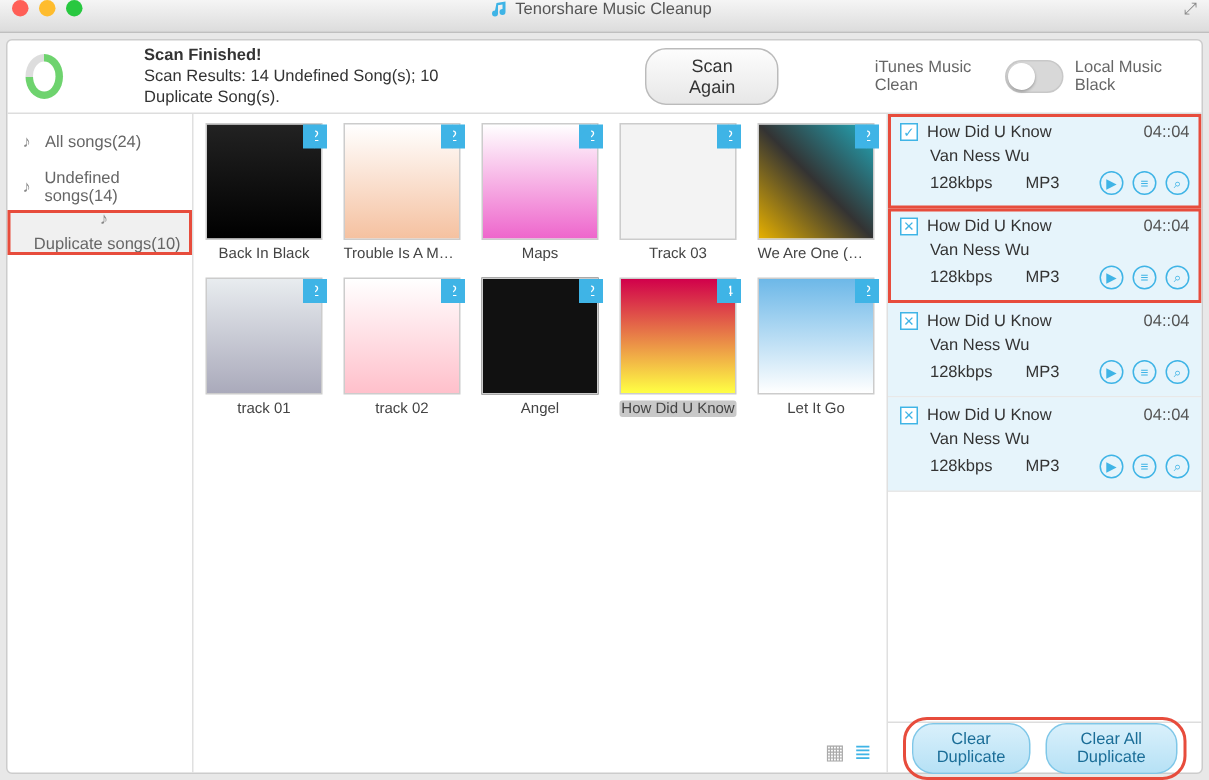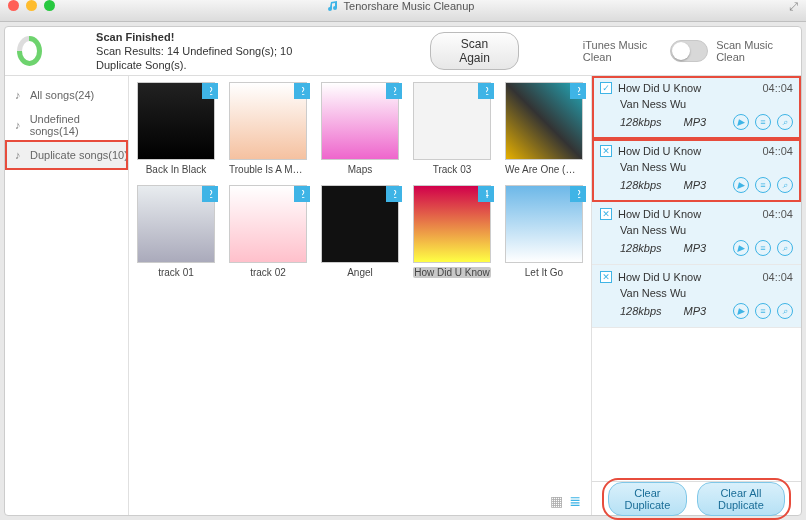--- a/index.html
+++ b/index.html
@@ -19,42 +19,42 @@
   .spacer { flex:1; }
   .btn-round { background:linear-gradient(#fdfdfd,#e7e7e7); border:1px solid #bbb; border-radius:14px; padding:4px 18px; font-size:12px; color:#333; cursor:pointer;}
   .mode-area { display:flex; align-items:center; gap:8px; margin-left:18px; font-size:11px; color:#666;}
   .switch { width:46px; height:22px; background:#d8d8d8; border-radius:11px; position:relative; border:1px solid #c8c8c8;}
   .switch::after{content:""; position:absolute; width:18px; height:18px; background:#fff; border-radius:50%; top:1px; left:1px; box-shadow:0 1px 2px rgba(0,0,0,.3);}
   .tabbar { height:1px; background:#ddd;}
   .mainrow { flex:1; display:flex; min-height:0;}
   .sidebar { width:124px; border-right:1px solid #e0e0e0; padding-top:4px;}
   .side-item { height:30px; display:flex; align-items:center; padding-left:10px; font-size:11px; color:#666; gap:5px; cursor:pointer;}
   .side-item.active { background:#f0f0f0;}
-  .side-highlight { outline:2px solid #e74c3c; outline-offset:-2px;}
+  .side-highlight { outline:2px solid #e74c3c; outline-offset:-2px;flex-direction:column;}
   .note-ic{width:10px;height:12px;position:relative;}
   .note-ic::before{content:"♪";font-size:11px;color:#888;}
   .center { flex:1; padding:6px 8px 0 8px; overflow:auto; position:relative;}
   .grid { display:flex; flex-wrap:wrap; gap:10px 14px;}
   .card { width:78px; text-align:center;}
   .thumb { width:78px; height:78px; background:#999; position:relative; border:1px solid #ccc;}
   .badge { position:absolute; top:0; right:-4px; width:16px; height:16px; background:#3fb4e6; color:#fff; font-size:10px; display:flex;align-items:center;justify-content:center; transform:rotate(0deg);}
   .badge::before{content:"";position:absolute;left:-8px;top:0;border:8px solid transparent;border-right-color:#3fb4e6;}
   .cap { font-size:10px; color:#444; margin-top:4px; white-space:nowrap; overflow:hidden; text-overflow:ellipsis;}
   .card.sel .cap { background:#c8c8c8; border-radius:2px;}
   .viewmode { position:absolute; bottom:6px; right:10px; display:flex; gap:6px; color:#aaa; font-size:14px;}
   .viewmode span.active{color:#3fb4e6;}
   .right { width:210px; border-left:1px solid #e0e0e0; display:flex; flex-direction:column;}
   .duplist { flex:1; overflow:auto;}
   .dup { padding:6px 8px 8px 8px; border-bottom:1px solid #e8e8e8; background:#e6f4fb; font-size:11px; color:#333;}
   .dup .row1 { display:flex; align-items:center; gap:6px;}
   .chk { width:12px; height:12px; border:1px solid #3fb4e6; display:inline-flex; align-items:center; justify-content:center; font-size:9px; color:#3fb4e6; background:#fff;}
   .dtitle { flex:1;}
   .time { color:#555;}
   .dup .row2, .dup .row3 { padding-left:20px; margin-top:4px; display:flex; align-items:center;}
-  .dup .row3 { justify-content:space-between;font-style:italic;}
+  .dup .row3 { justify-content:space-between;}
   .meta { display:flex; gap:22px;}
   .actions { display:flex; gap:6px;}
   .circ { width:16px; height:16px; border:1.5px solid #3fb4e6; border-radius:50%; display:inline-flex; align-items:center; justify-content:center; font-size:9px; color:#3fb4e6; cursor:pointer;}
   .dup-hl { outline:2px solid #e74c3c; outline-offset:-2px;}
   .bottombar { height:34px; border-top:1px solid #ddd; display:flex; align-items:center; justify-content:flex-end; gap:10px; padding:0 10px;}
   .btn-blue { background:linear-gradient(#d9f0fb,#b6e1f5); border:1px solid #7fc7e8; border-radius:14px; padding:4px 14px; font-size:11px; color:#1a6d97; cursor:pointer;}
   .bottom-hl { display:flex; gap:10px; padding:2px 4px; border:2px solid #e74c3c; border-radius:16px;}
   
   .a0{background:linear-gradient(#222,#000);} .a1{background:linear-gradient(#fff,#f5c1a0);}
   .a2{background:linear-gradient(#fff,#e6c);} .a3{background:#f3f3f3;}
@@ -88,21 +88,21 @@
     <div class="status-icon"></div>
     <div class="status-txt">
       <div class="h">Scan Finished!</div>
       <div>Scan Results: 14 Undefined Song(s); 10 Duplicate Song(s).</div>
     </div>
     <div class="spacer"></div>
     <button class="btn-round">Scan Again</button>
     <div class="mode-area">
       <span>iTunes Music Clean</span>
       <div class="switch"></div>
-      <span>Scan Music Clean</span>
+      <span>Local Music Black</span>
     </div>
   </div>
   <div class="tabbar"></div>
 
   <div class="mainrow">
     <div class="sidebar">
       <div class="side-item">
         <span class="note-ic"></span>
         <span>All songs(24)</span>
       </div>

